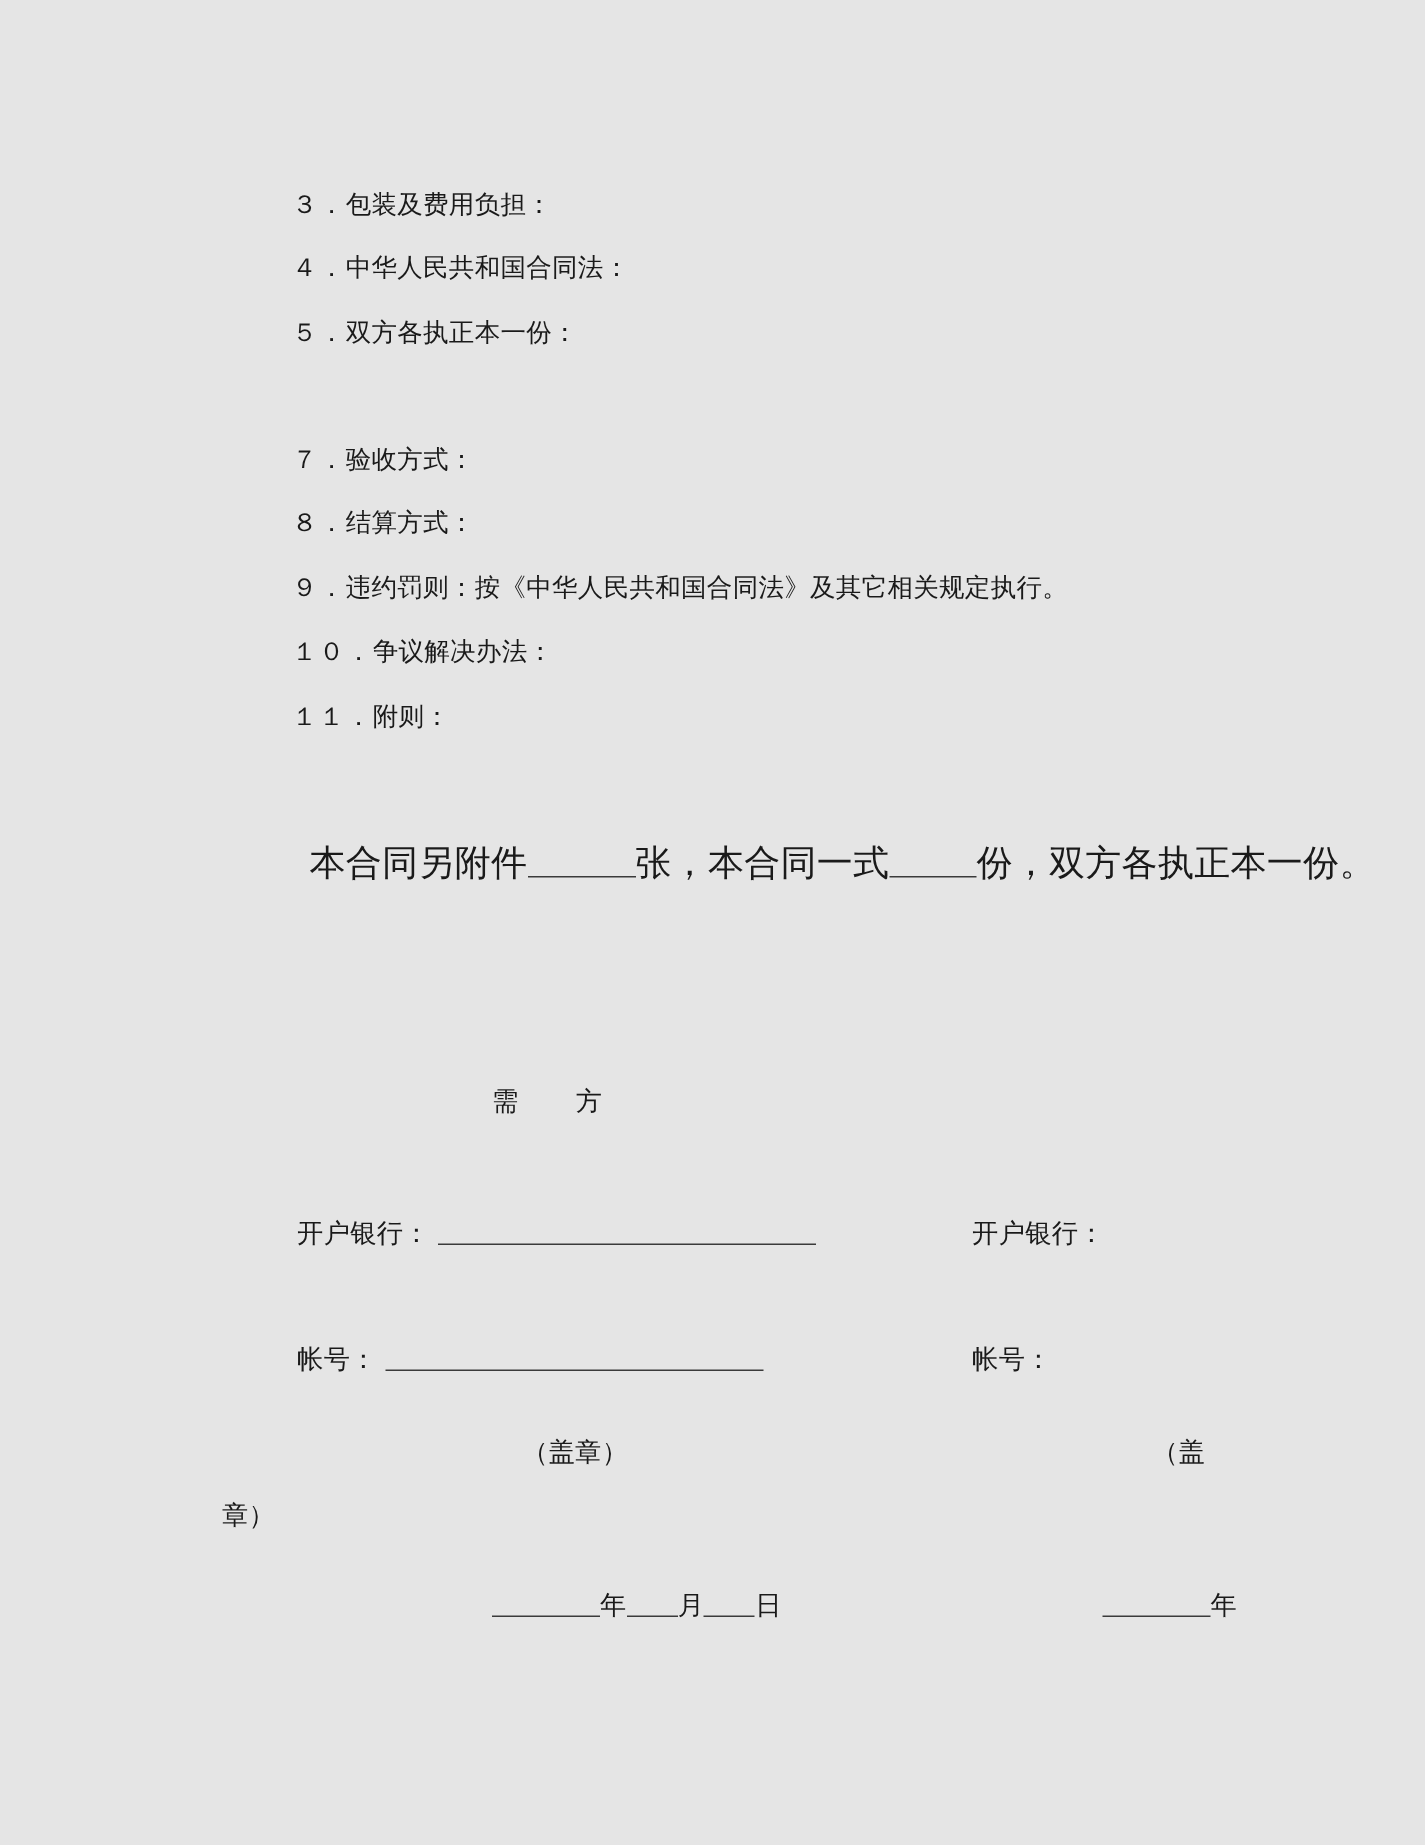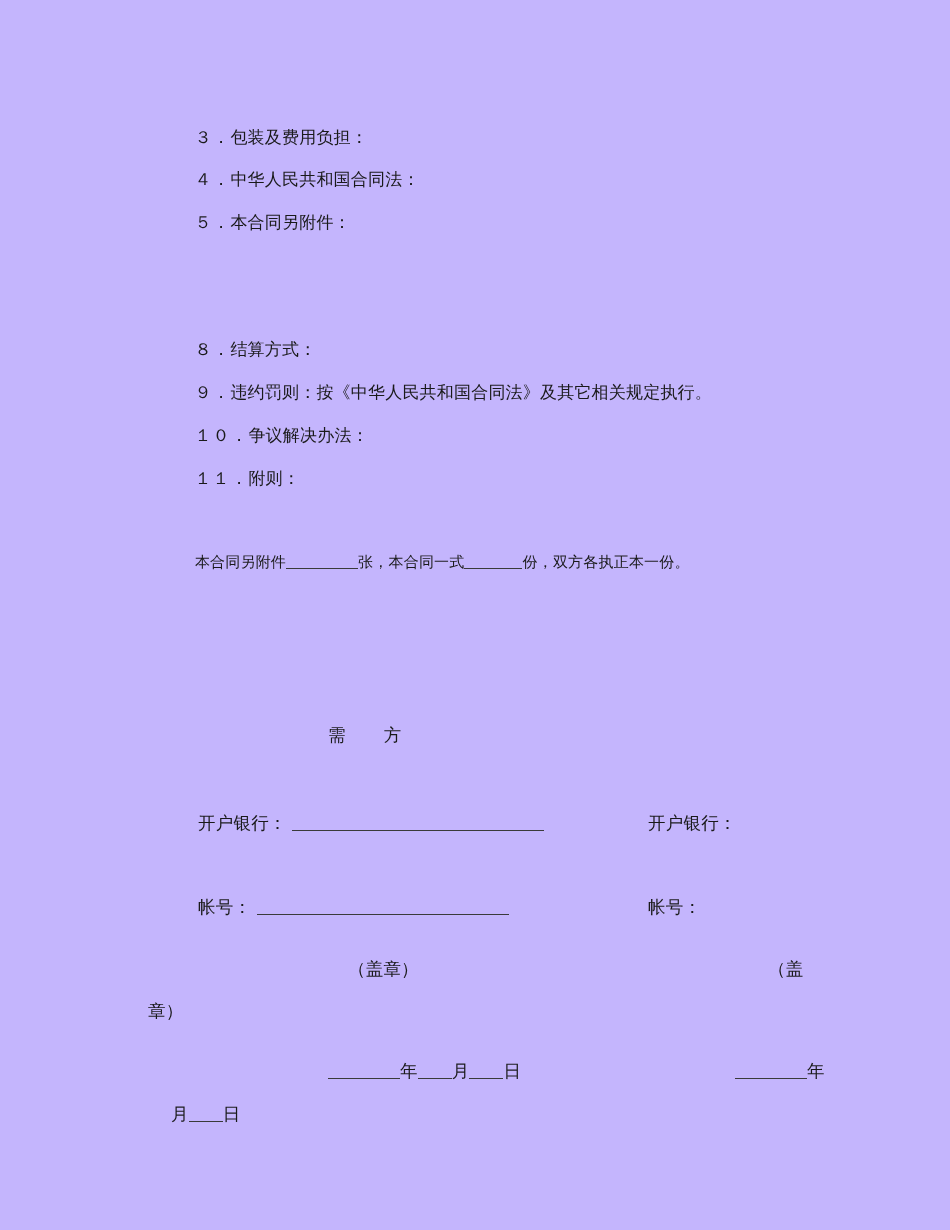--- a/index.html
+++ b/index.html
@@ -11,21 +11,21 @@
     width: 950px;
     height: 1230px;
     font-family: "DejaVu Serif", "Liberation Serif", serif;
     color: #1a1a1a;
     -webkit-font-smoothing: antialiased;
   }
   .page {
     position: relative;
     width: 950px;
     height: 1230px;
-    background: #c4b5fd;
+    background: #e5e5e5;
     overflow: hidden;
   }
 
   
   .line {
     position: absolute;
     font-size: 17px;
     line-height: 1.0;
     white-space: pre;
     letter-spacing: 0.2px;
@@ -37,21 +37,21 @@
     font-size: 17px;
   }
   .clause .num {
     font-family: "DejaVu Serif", "Liberation Serif", serif;
     letter-spacing: 1px;
   }
 
   
   .para {
     left: 175px;
-    font-size: 15px;
+    font-size: 24px;
   }
 
   
   .fill {
     display: inline-block;
     border-bottom: 1.3px solid #3a3a3a;
     vertical-align: -2px;
     height: 14px;
   }
   .fill-xs { width: 34px; }
@@ -84,24 +84,27 @@
 
   <div class="line clause" style="top:112px;">
     <span class="num">３．</span><span>包装及费用负担：</span>
   </div>
 
   <div class="line clause" style="top:154px;">
     <span class="num">４．</span><span>中华人民共和国合同法：</span>
   </div>
 
   <div class="line clause" style="top:197px;">
-    <span class="num">５．</span><span>本合同另附件：</span>
+    <span class="num">５．</span><span>双方各执正本一份：</span>
   </div>
 
 
+  <div class="line clause" style="top:282px;">
+    <span class="num">７．</span><span>验收方式：</span>
+  </div>
 
   <div class="line clause" style="top:324px;">
     <span class="num">８．</span><span>结算方式：</span>
   </div>
 
   <div class="line clause" style="top:367px;">
     <span class="num">９．</span><span>违约罚则：按《中华人民共和国合同法》及其它相关规定执行。</span>
   </div>
 
   <div class="line clause" style="top:410px;">
@@ -145,17 +148,14 @@
   <div class="line wrap-left" style="top:1003px; font-size:17.5px;">章）</div>
 
   <div class="line date-left" style="top:1045px; font-size:17.5px;">
     <span class="fill fill-l"></span><span>年</span><span class="fill fill-xs"></span><span>月</span><span class="fill fill-xs"></span><span>日</span>
   </div>
 
   <div class="line date-right" style="top:1045px; font-size:17.5px;">
     <span class="fill fill-l"></span><span>年</span>
   </div>
 
-  <div class="line wrap-left" style="top:1088px; font-size:17.5px;">
-    <span>月</span><span class="fill fill-xs"></span><span>日</span>
-  </div>
 
 </div>
 
 </body></html>

